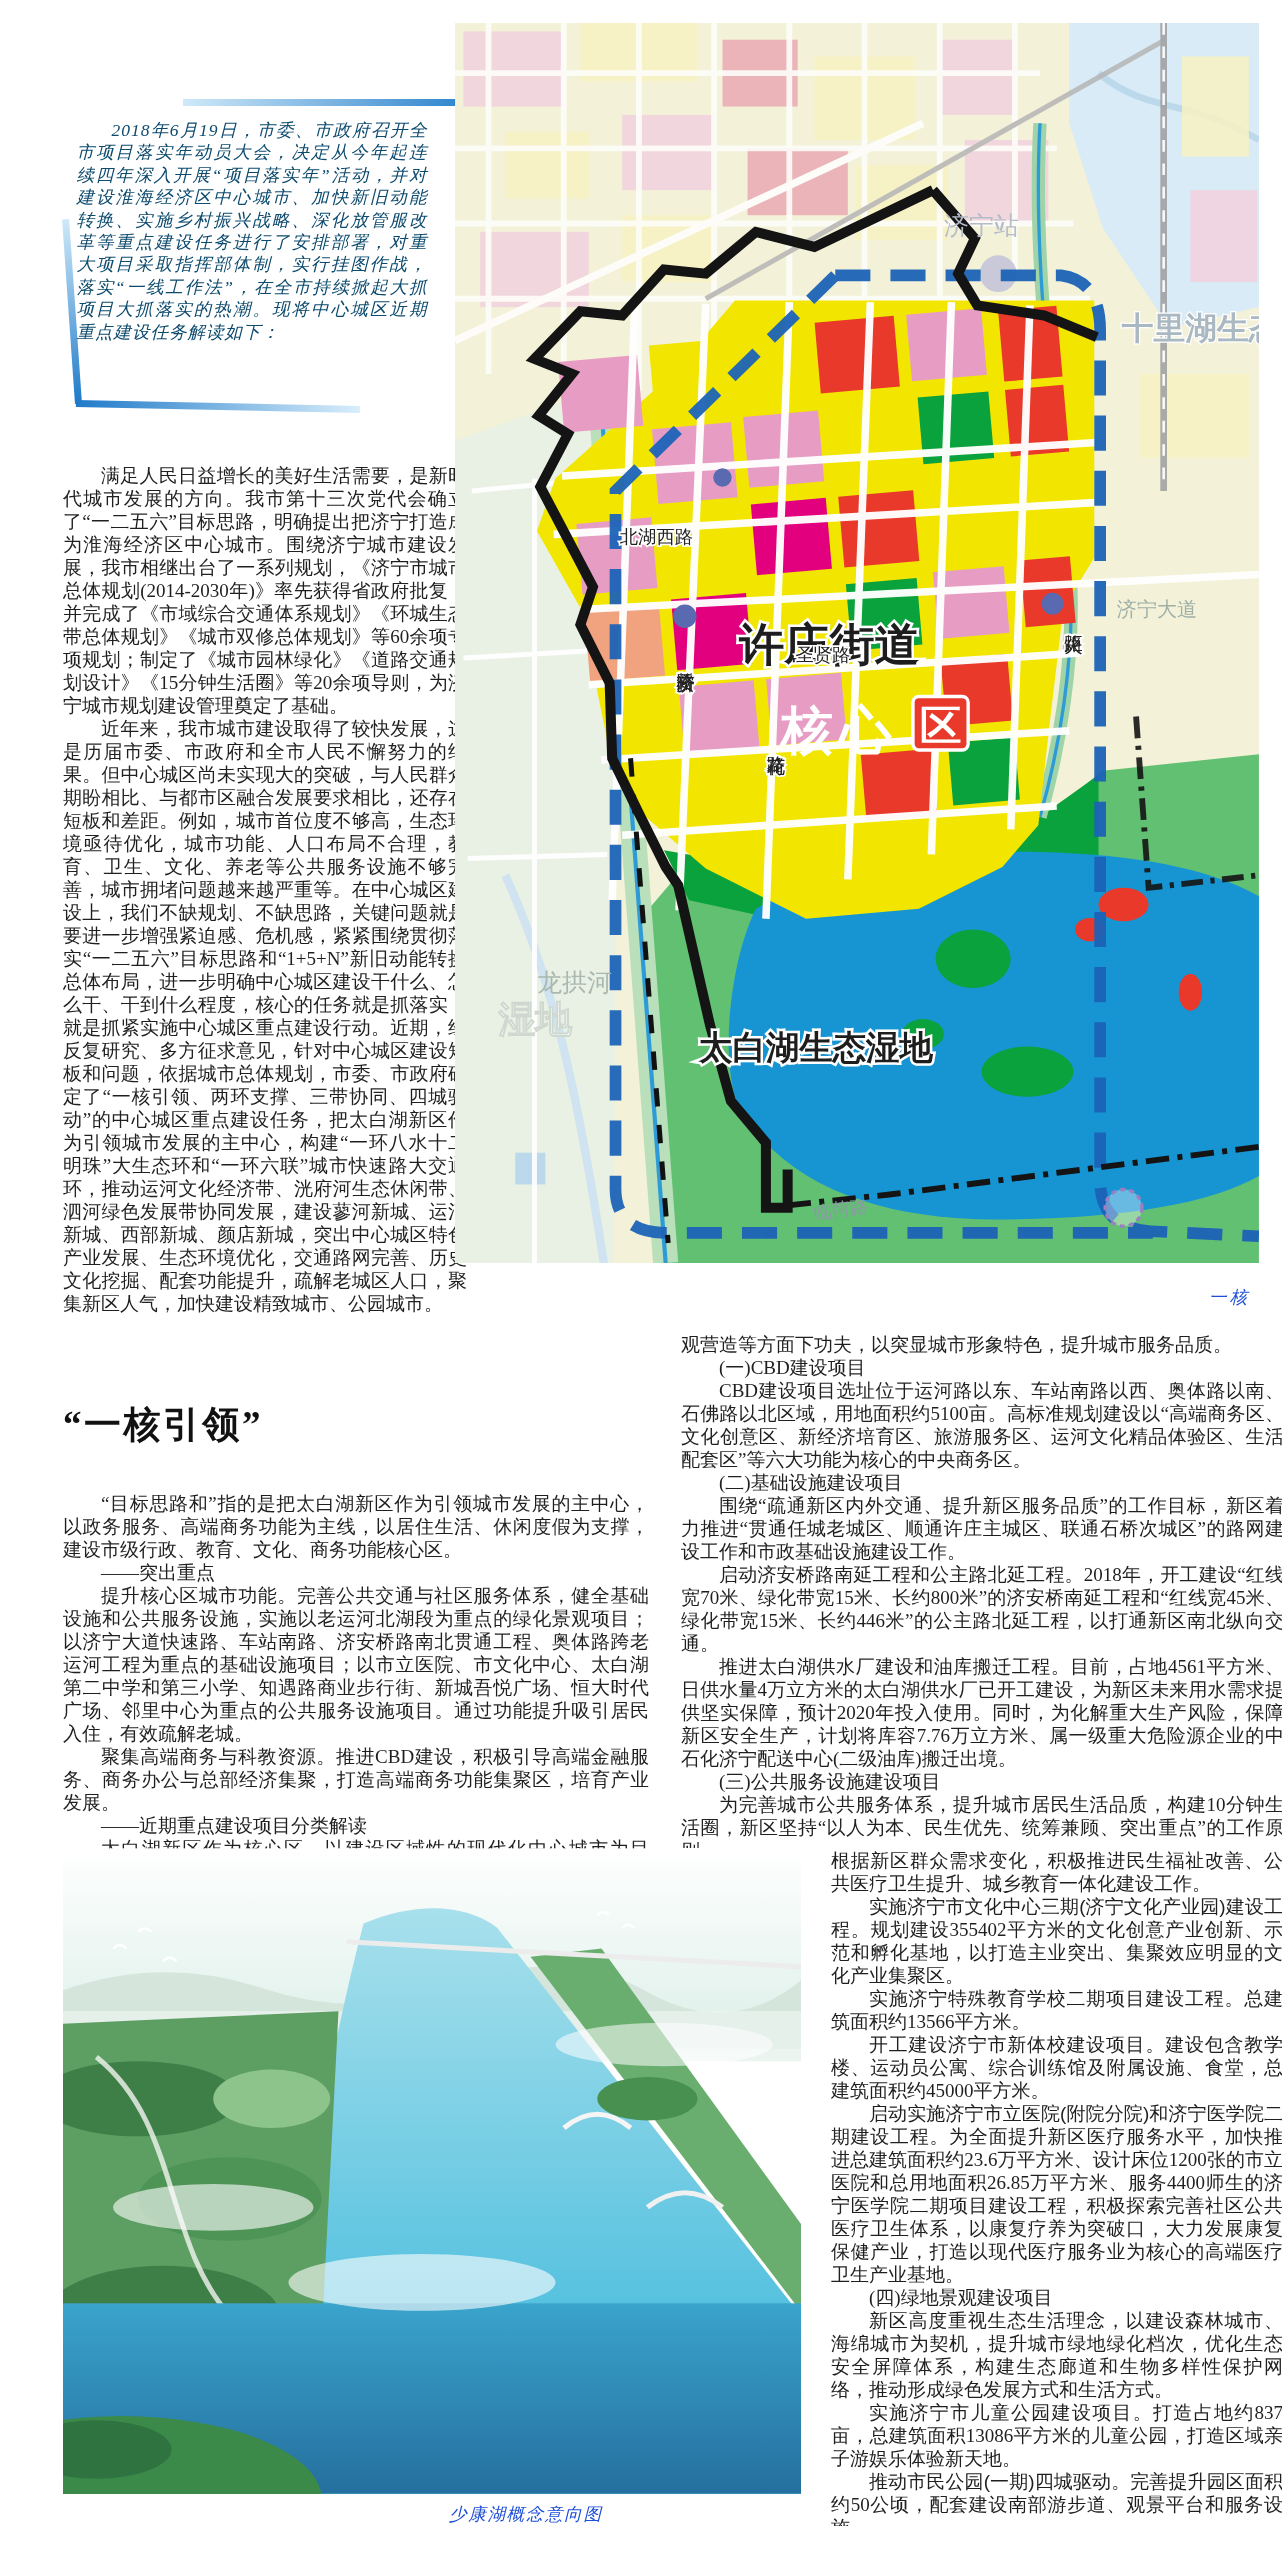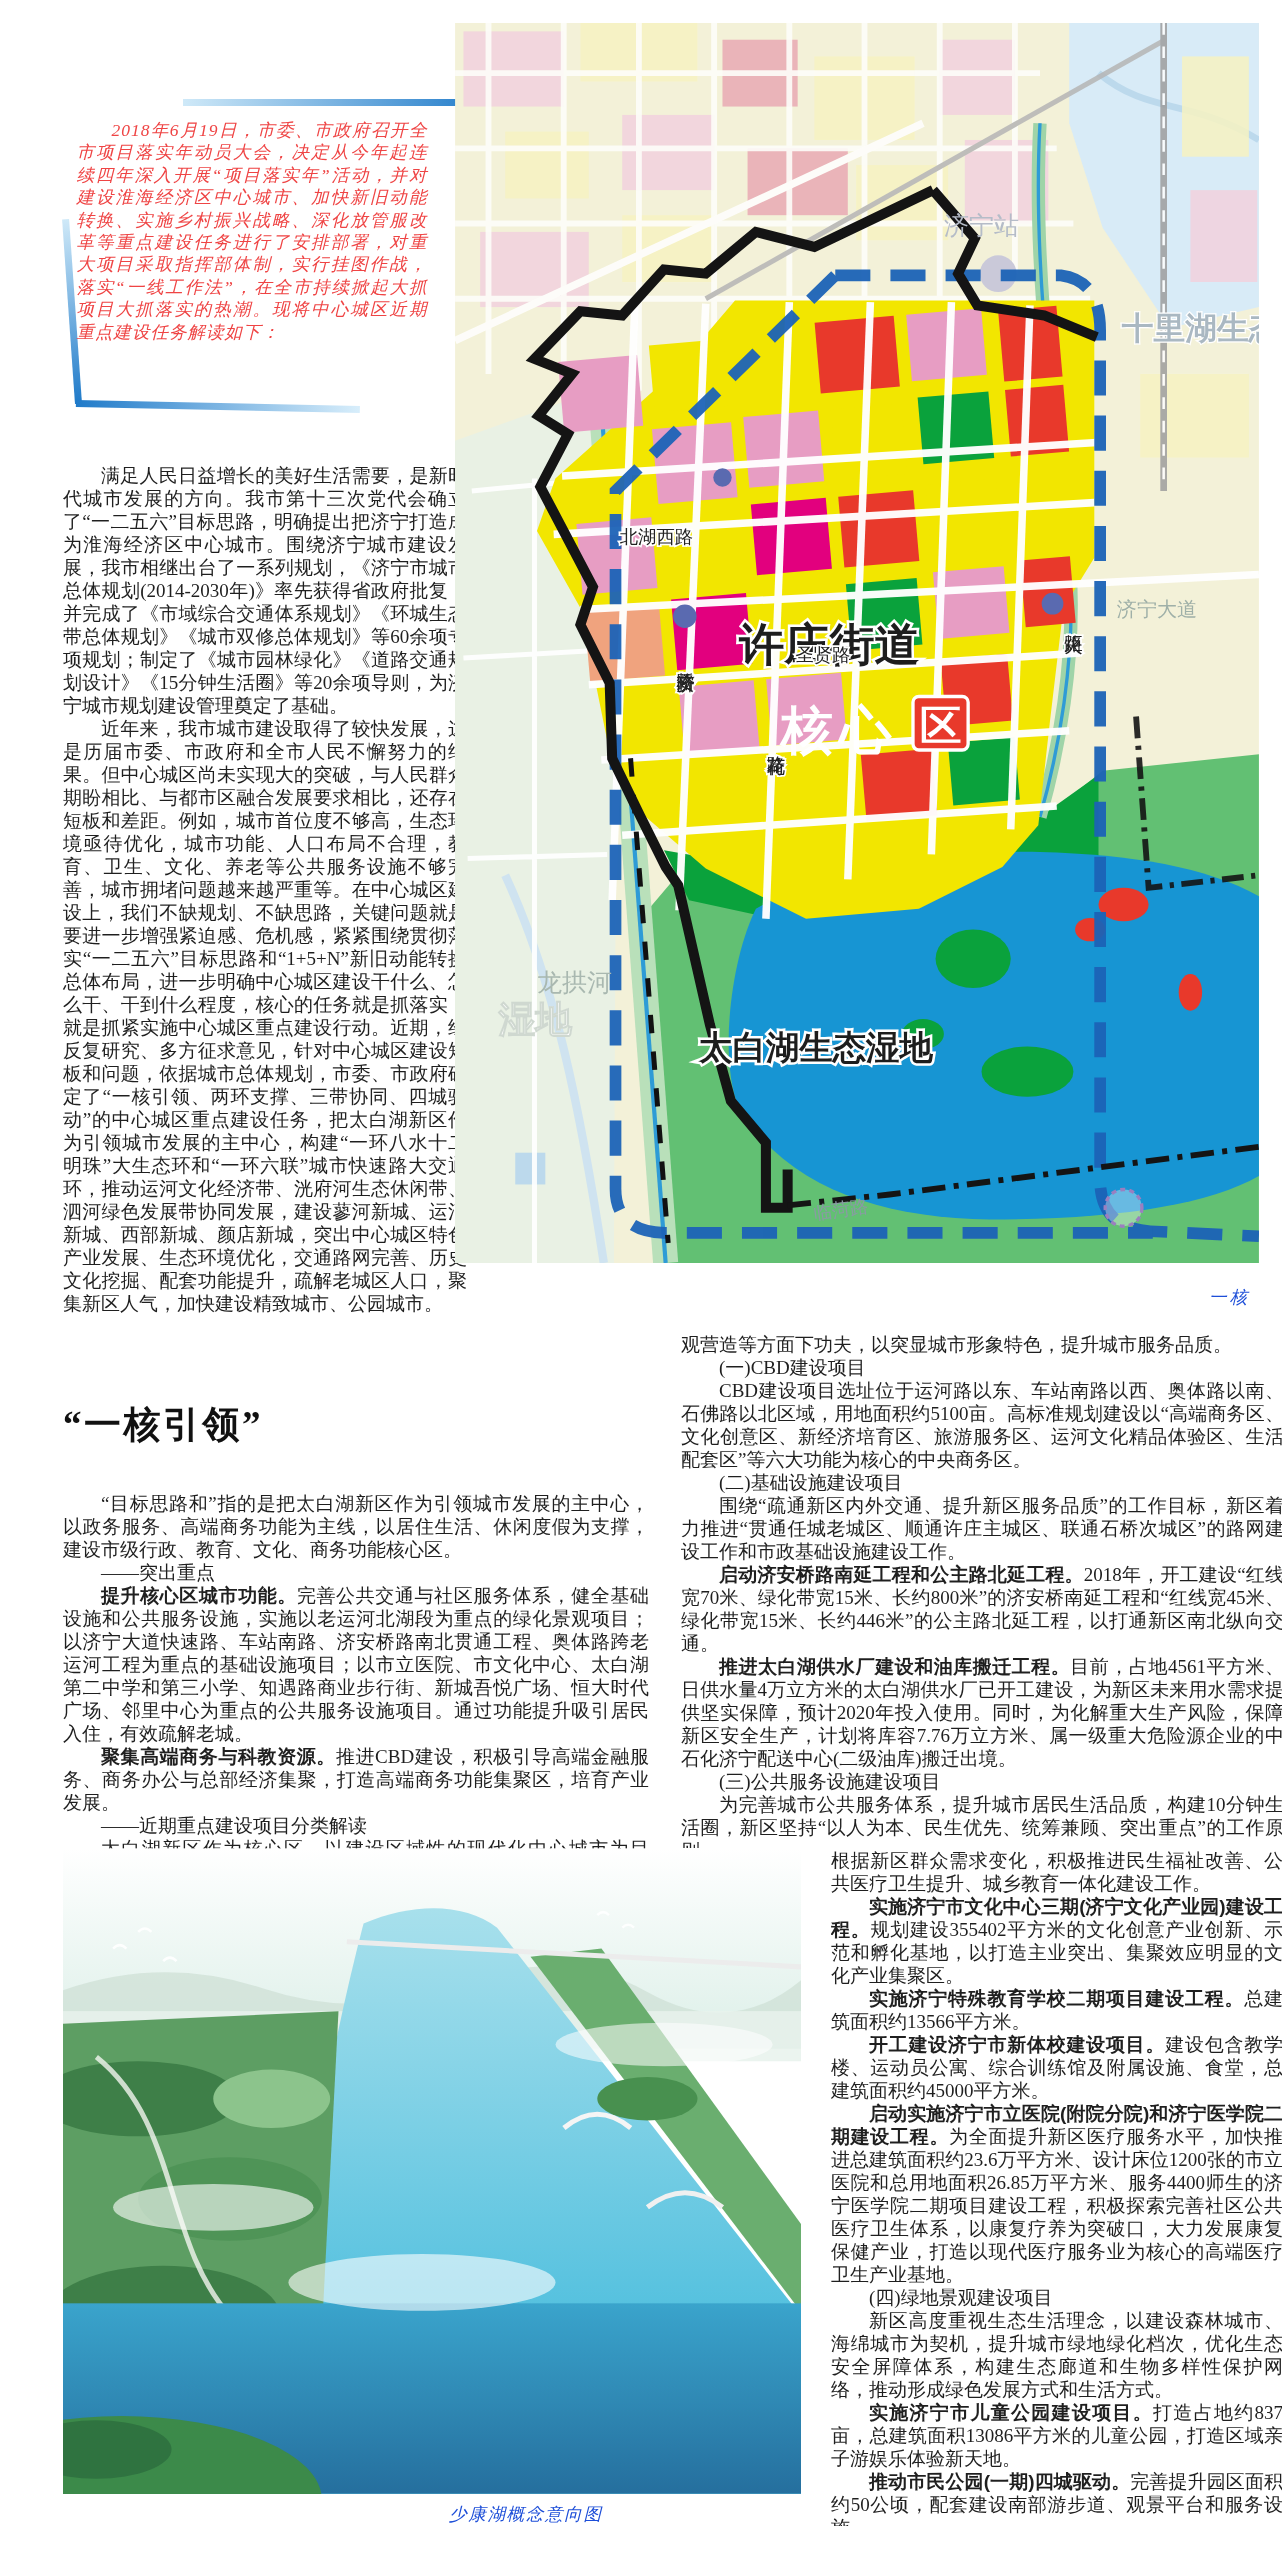--- a/index.html
+++ b/index.html
@@ -2,33 +2,33 @@
 <html style="font-size:13.4px"><head>
 <meta charset="utf-8">
 <style>
   html,body{margin:0;padding:0;}
   body{width:1283px;height:2576px;position:relative;background:#ffffff;overflow:hidden;
        font-family:"Liberation Serif",serif;color:#1f1f1f;}
   .abs{position:absolute;}
   
   .intro-box{left:58px;top:94px;width:386px;height:321px;}
   .intro-text{position:absolute;left:18.4px;top:25px;width:351px;font-size:17.5px;line-height:22.4px;
-      letter-spacing:1px;font-style:italic;color:#ef4444;text-align:justify;text-indent:2em;margin:0;}
+      letter-spacing:1px;font-style:italic;color:#0c4a6e;text-align:justify;text-indent:2em;margin:0;}
   .bar{position:absolute;}
   .bar-tr-top{left:125px;top:5px;width:309px;height:6.7px;background:linear-gradient(90deg,#cfe9f8,#1f7ac9);}
   .bar-tr-right{left:428px;top:5px;width:6.7px;height:259px;background:linear-gradient(180deg,#1f7ac9,#bfe2f6);
       transform:rotate(3deg);transform-origin:top left;}
   .bar-bl-left{left:16.7px;top:125px;width:6.7px;height:185px;background:linear-gradient(180deg,#cfe9f8,#1f7ac9);
       transform:rotate(-4deg);transform-origin:bottom left;}
   .bar-bl-bottom{left:18.4px;top:306px;width:284px;height:6.7px;background:linear-gradient(90deg,#1f7ac9,#d8eefb);
       transform:rotate(1.2deg);transform-origin:left top;}
   
   .bodytext p{margin:0;font-size:19px;line-height:23px;text-align:justify;text-indent:2em;}
   .bodytext p.cont{text-indent:0;}
-  .lead{font-weight:bold;font-family:"Liberation Sans",sans-serif;}
+  .lead{font-weight:normal;font-family:"Liberation Sans",sans-serif;}
   .colA{left:63px;top:464px;width:404px;}
   .heading{left:63px;top:1400px;width:586px;text-align:left;margin:0;
       font-family:Liberation Serif, serif;font-weight:bold;font-size:37px;letter-spacing:2.5px;color:#111;}
   .colAw{left:63px;top:1492px;width:586px;}
   .colB{left:681px;top:1333px;width:603px;height:515px;overflow:hidden;}
   .colC{left:831px;top:1849px;width:452px;height:677px;overflow:hidden;}
   
   .cap{font-style:italic;color:#1d4ed8;font-size:17.5px;letter-spacing:3.3px;}
   .cap-yihe{left:1209px;top:1285px;}
   .cap-photo{left:449px;top:2502px;letter-spacing:1.7px;}

